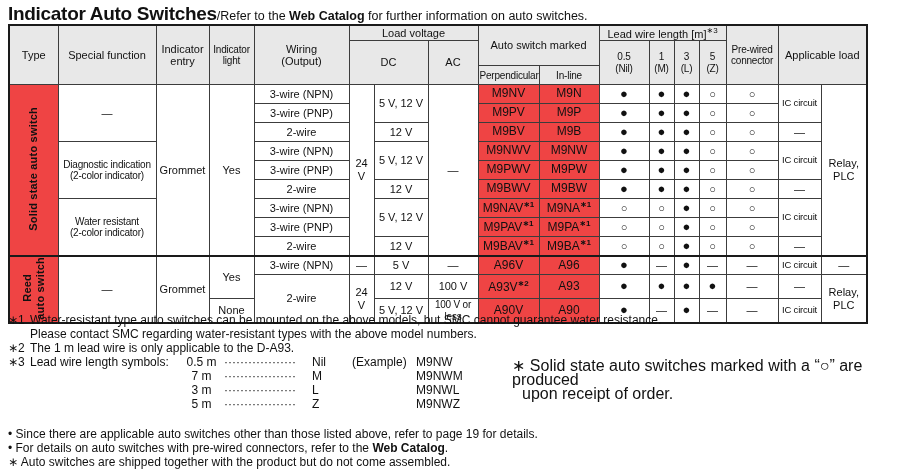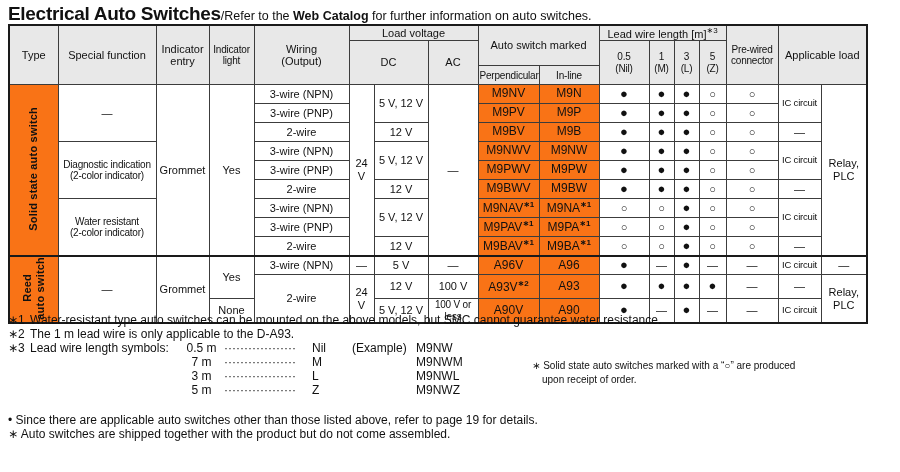--- a/index.html
+++ b/index.html
@@ -35,21 +35,21 @@
     padding: 0 1px;
     line-height: 1.15;
     font-weight: normal;
     overflow: hidden;
   }
   tr.hA { height: 14px; }
   tr.hB { height: 25px; }
   tr.hC { height: 19px; }
   tr.br { height: 19px; }
   th { background: #e8e8e8; }
-  .shade { background: #f97316; margin-left: 16px; }
+  .shade { background: #ef4444; margin-left: 16px; }
   .tt { border-top: 2px solid #1a1a1a !important; }
   .model { font-weight: bold; font-size: 12px; }
   .model sup { font-size: 8px; font-weight:bold; }
   .small { font-size: 10px; letter-spacing:-0.2px; }
   .tiny { font-size: 10px; letter-spacing:-0.2px;border-radius:7px; }
   .ic { font-size: 9.5px; letter-spacing:-0.2px; }
   .dot-f { font-size: 13px; }
   .dot-o { font-size: 11px; }
   .line { display:block; }
   .sf { font-size: 10px; letter-spacing:-0.2px; }
@@ -71,30 +71,30 @@
   .fn .mark { }
   .fn3row { display:flex; }
   .f3l   { width:152px; }
   .f3len { width:42px; text-align:center; padding-right:3px; }
   .f3dots{ width:88px; overflow:hidden; white-space:nowrap; }
   .f3sym { width:40px; }
   .f3ex  { width:64px; }
   .bullets { margin-top:16px; }
   .bullets div { line-height:14px; }
   .bullets b { font-weight:bold; }
-  .side-note { position:absolute; top:359px; left:532px; font-size:10px; line-height:14px; }
+  .side-note { position:absolute; top:359px; left:512px; font-size:16px; line-height:14px; }
   .side-note .l2 { padding-left:10px; }
 </style>
 </head>
 <body>
 
 <div class="page">
 
   <div class="title-row">
-    <span class="title-main">Electrical Auto Switches</span><span class="title-sub"><span>/Refer to the </span><b>Web Catalog</b><span> for further information on auto switches.</span></span>
+    <span class="title-main">Indicator Auto Switches</span><span class="title-sub"><span>/Refer to the </span><b>Web Catalog</b><span> for further information on auto switches.</span></span>
   </div>
 
   <table class="auto-sw">
     <colgroup>
       <col style="width:49px">
         <col style="width:98px">
         <col style="width:53px">
         <col style="width:45px">
       <col style="width:95px">
         <col style="width:25px">
@@ -333,20 +333,21 @@
       <td class="ic">IC circuit</td>
     </tr>
   </tbody>
     </table>
 
   <div class="notes">
     <div class="fn">
       <span class="mark">∗1</span>
       <div>
         <div>Water-resistant type auto switches can be mounted on the above models, but SMC cannot guarantee water resistance.</div>
+        <div>Please contact SMC regarding water-resistant types with the above model numbers.</div>
       </div>
     </div>
     <div class="fn">
       <span class="mark">∗2</span>
       <div>The 1 m lead wire is only applicable to the D-A93.</div>
     </div>
     <div class="fn">
       <span class="mark">∗3</span>
       <div>
         <div class="fn3row">
@@ -378,20 +379,21 @@
           <span class="f3len">5 m</span>
           <span class="f3dots">··················</span>
           <span class="f3sym">Z</span>
           <span class="f3ex"></span>
           <span class="f3m">M9NWZ</span>
         </div>
       </div>
     </div>
     <div class="bullets">
       <div>• Since there are applicable auto switches other than those listed above, refer to page 19 for details.</div>
+      <div><span>• For details on auto switches with pre-wired connectors, refer to the </span><b>Web Catalog</b><span>.</span></div>
       <div>∗ Auto switches are shipped together with the product but do not come assembled.</div>
     </div>
   </div>
 
   <div class="side-note">
     <div>∗ Solid state auto switches marked with a “○” are produced</div>
     <div class="l2">upon receipt of order.</div>
   </div>
 
 </div>

